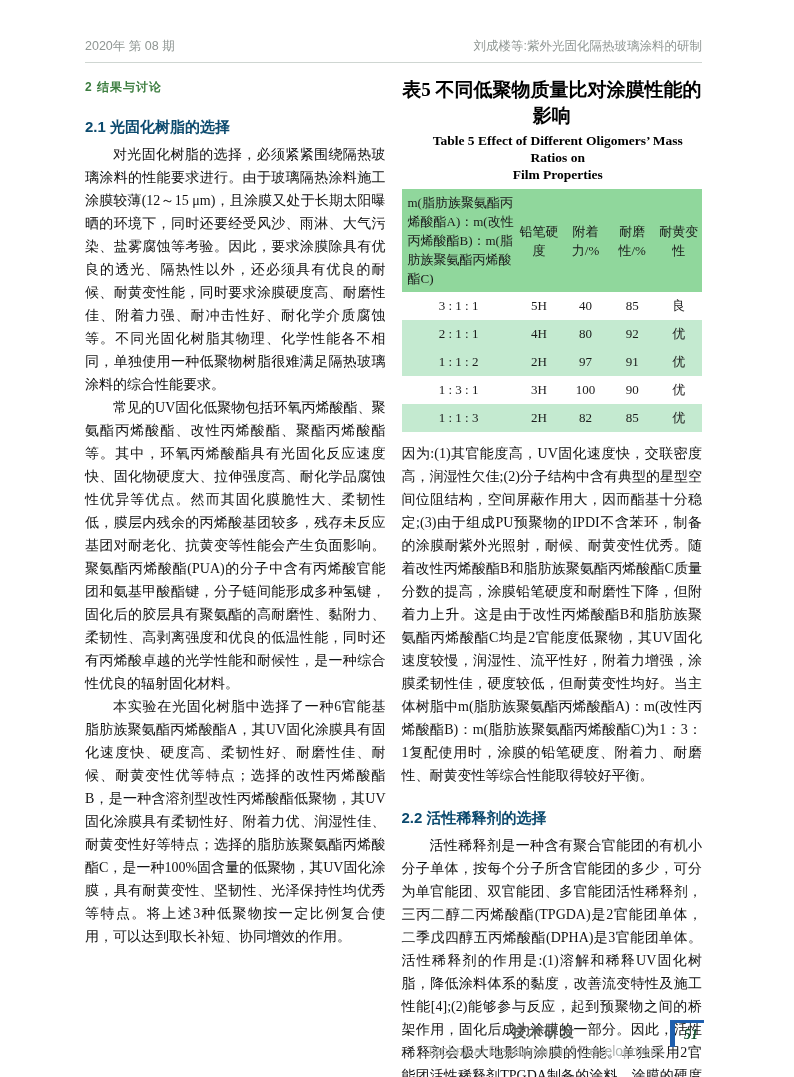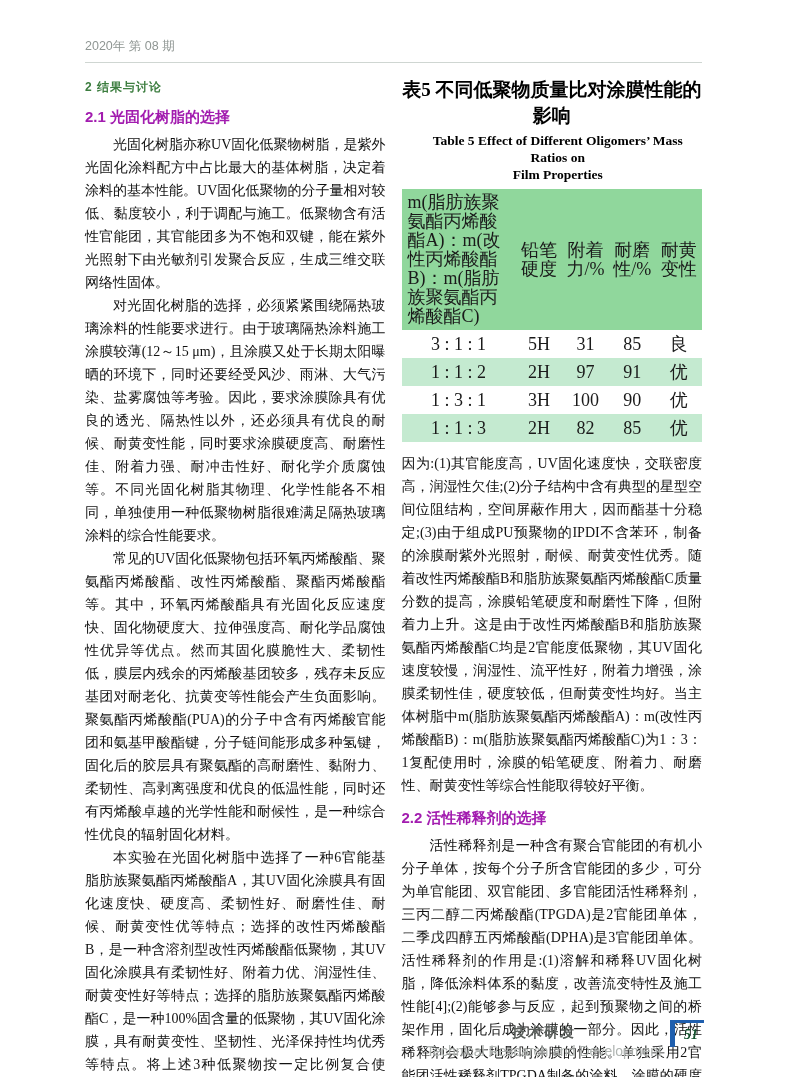--- a/index.html
+++ b/index.html
@@ -24,43 +24,43 @@
 
   .cols { display: flex; gap: 16px; margin-top: 14px; }
   .col { width: 306px; }
 
   h1.sec {
     color: #3c7d3f; font-size: 12px; font-weight: bold;
     font-family: "Liberation Sans", "DejaVu Sans", sans-serif;
     margin: 2px 0 10px 0; letter-spacing: 1px;
   }
   h2.subsec {
-    color: #a21caf; font-size: 15px; font-weight: bold;
+    color: #0c4a6e; font-size: 15px; font-weight: bold;
     font-family: "Liberation Sans", "DejaVu Sans", sans-serif;
-    margin: 12px 0 6px 0;
+    margin: 22px 0 6px 0;
   }
   p.body {
     font-size: 14px; line-height: 23px; text-align: justify;
     text-indent: 2em; color: #111;
   }
   p.body.noindent { text-indent: 0; }
 
   
   .tablewrap { margin-bottom: 10px; }
   .tbl-title-cn {
     text-align: center; font-weight: bold; font-size: 19px;
     margin-bottom: 3px; color: #000;
   }
   .tbl-title-en {
     text-align: center; font-weight: bold; font-size: 13.5px;
     font-family: "Liberation Serif", "DejaVu Serif", serif;
     line-height: 17px; margin-bottom: 6px; color: #000; margin-left: 12px;
   }
   table.datatable {
-    width: 100%; border-collapse: collapse; font-size: 18px;
+    width: 100%; border-collapse: collapse; font-size: 13px;
     table-layout: fixed;
   }
   table.datatable th {
     background: #90d79c; font-weight: normal; text-align: center;
     padding: 4px 2px; line-height: 19px; vertical-align: middle;
   }
   table.datatable th.c1 { text-align: left; padding-left: 6px; width: 38%; }
   table.datatable td {
     text-align: center; padding: 4px 2px; line-height: 20px;
   }
@@ -84,28 +84,28 @@
     font-family: "Liberation Serif", serif;
   }
 </style>
 </head>
 <body>
 
 <div class="page">
 
   <div class="runhead">
     <span>2020年  第 08 期</span>
+    <span>刘成楼等:紫外光固化隔热玻璃涂料的研制</span>
   </div>
 
   <div class="cols">
 
     <div class="col">
       <h1 class="sec">2   结果与讨论</h1>
       <h2 class="subsec">2.1   光固化树脂的选择</h2>
-      <p class="body">光固化树脂亦称UV固化低聚物树脂，是紫外光固化涂料配方中占比最大的基体树脂，决定着涂料的基本性能。UV固化低聚物的分子量相对较低、黏度较小，利于调配与施工。低聚物含有活性官能团，其官能团多为不饱和双键，能在紫外光照射下由光敏剂引发聚合反应，生成三维交联网络性固体。</p>
       <p class="body">对光固化树脂的选择，必须紧紧围绕隔热玻璃涂料的性能要求进行。由于玻璃隔热涂料施工涂膜较薄(12～15 μm)，且涂膜又处于长期太阳曝晒的环境下，同时还要经受风沙、雨淋、大气污染、盐雾腐蚀等考验。因此，要求涂膜除具有优良的透光、隔热性以外，还必须具有优良的耐候、耐黄变性能，同时要求涂膜硬度高、耐磨性佳、附着力强、耐冲击性好、耐化学介质腐蚀等。不同光固化树脂其物理、化学性能各不相同，单独使用一种低聚物树脂很难满足隔热玻璃涂料的综合性能要求。</p>
       <p class="body">常见的UV固化低聚物包括环氧丙烯酸酯、聚氨酯丙烯酸酯、改性丙烯酸酯、聚酯丙烯酸酯等。其中，环氧丙烯酸酯具有光固化反应速度快、固化物硬度大、拉伸强度高、耐化学品腐蚀性优异等优点。然而其固化膜脆性大、柔韧性低，膜层内残余的丙烯酸基团较多，残存未反应基团对耐老化、抗黄变等性能会产生负面影响。聚氨酯丙烯酸酯(PUA)的分子中含有丙烯酸官能团和氨基甲酸酯键，分子链间能形成多种氢键，固化后的胶层具有聚氨酯的高耐磨性、黏附力、柔韧性、高剥离强度和优良的低温性能，同时还有丙烯酸卓越的光学性能和耐候性，是一种综合性优良的辐射固化材料。</p>
       <p class="body">本实验在光固化树脂中选择了一种6官能基脂肪族聚氨酯丙烯酸酯A，其UV固化涂膜具有固化速度快、硬度高、柔韧性好、耐磨性佳、耐候、耐黄变性优等特点；选择的改性丙烯酸酯B，是一种含溶剂型改性丙烯酸酯低聚物，其UV固化涂膜具有柔韧性好、附着力优、润湿性佳、耐黄变性好等特点；选择的脂肪族聚氨酯丙烯酸酯C，是一种100%固含量的低聚物，其UV固化涂膜，具有耐黄变性、坚韧性、光泽保持性均优秀等特点。将上述3种低聚物按一定比例复合使用，可以达到取长补短、协同增效的作用。</p>
 
     </div>
 
     <div class="col">
 
       <div class="tablewrap">
         <div class="tbl-title-cn">表5   不同低聚物质量比对涂膜性能的影响</div>
@@ -120,23 +120,30 @@
               <th>铅笔硬度</th>
               <th>附着力/%</th>
               <th>耐磨性/%</th>
               <th>耐黄变性</th>
             </tr>
           </thead>
           <tbody>
             <tr>
               <td>3 : 1 : 1</td>
               <td>5H</td>
-              <td>31</td>
+              <td>40</td>
               <td>85</td>
               <td>良</td>
+            </tr>
+            <tr class="alt">
+              <td>2 : 1 : 1</td>
+              <td>4H</td>
+              <td>80</td>
+              <td>92</td>
+              <td>优</td>
             </tr>
             <tr class="alt">
               <td>1 : 1 : 2</td>
               <td>2H</td>
               <td>97</td>
               <td>91</td>
               <td>优</td>
             </tr>
             <tr>
               <td>1 : 3 : 1</td>

